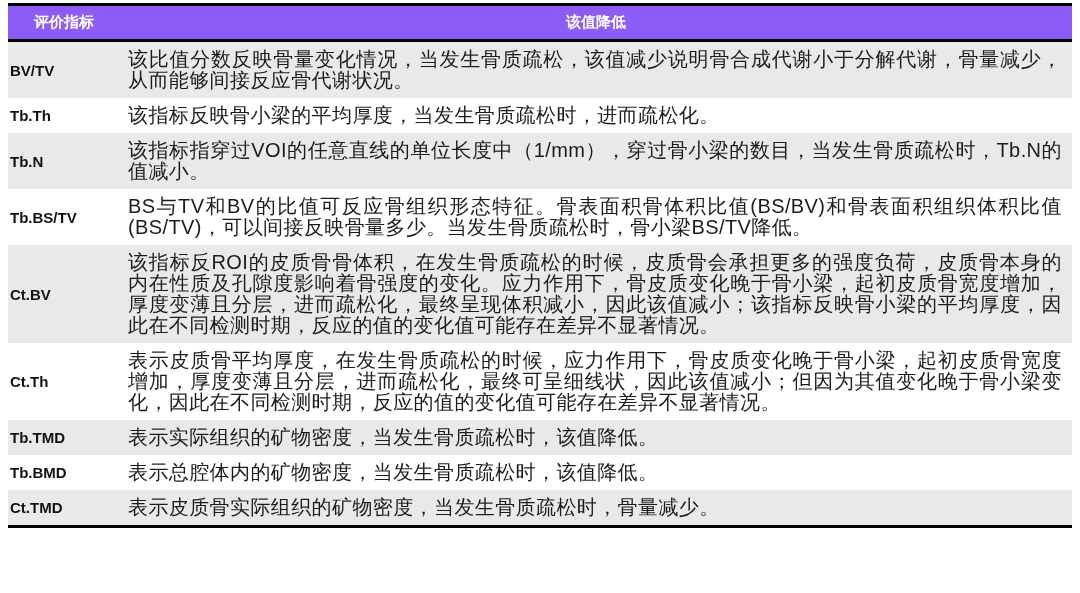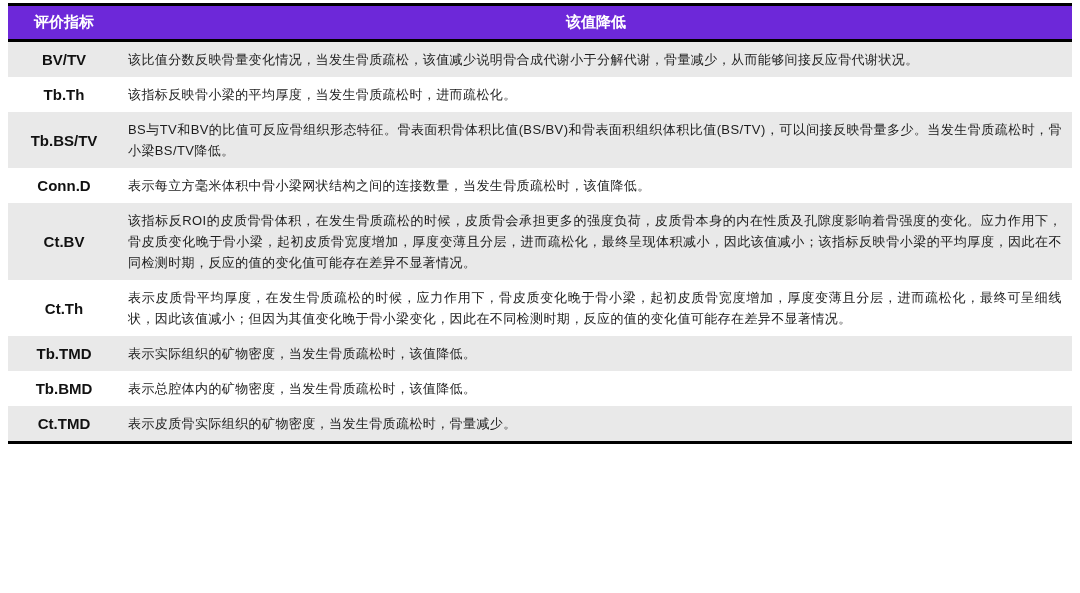--- a/index.html
+++ b/index.html
@@ -20,47 +20,46 @@
     width: 1064px;
     border-collapse: collapse;
     table-layout: fixed;
     border-top: 3px solid #000000;
     border-bottom: 3px solid #000000;
   }
   table.metrics th, table.metrics td {
     border: none;
   }
   thead tr.head-row {
-    background: #6d28d9;
+    background: #8b5cf6;
     border-bottom: 3px solid #000000;
   }
   thead th {
     color: #ffffff;
     font-size: 15px;
     font-weight: bold;
     padding: 7px 0 7px 0;
     text-align: center;
   }
   .th-term { width: 112px; }
   tbody tr:nth-child(odd) {
     background: #E9E9E9;
   }
   tbody tr:nth-child(even) {
     background: #ffffff;
   }
   td.term {
-    text-align: center;
     vertical-align: middle;
     font-weight: bold;
     font-size: 15px;
     color: #111111;
     padding: 0 2px;
   }
   td.desc {
-    font-size: 13px;
+    font-size: 20px;
     color: #1c1c1c;
     line-height: 21px;
     padding: 7px 10px 7px 8px;
     text-align: justify;
     letter-spacing: 0.4px;
     vertical-align: middle;
   }
 </style>
 </head>
 <body>
@@ -76,26 +75,26 @@
     <tbody>
       <tr class="row">
         <td class="term">BV/TV</td>
         <td class="desc">该比值分数反映骨量变化情况，当发生骨质疏松，该值减少说明骨合成代谢小于分解代谢，骨量减少，从而能够间接反应骨代谢状况。</td>
       </tr>
       <tr class="row">
         <td class="term">Tb.Th</td>
         <td class="desc">该指标反映骨小梁的平均厚度，当发生骨质疏松时，进而疏松化。</td>
       </tr>
       <tr class="row">
+        <td class="term">Tb.N</td>
+        <td class="desc">该指标指穿过VOI的任意直线的单位长度中（1/mm），穿过骨小梁的数目，当发生骨质疏松时，Tb.N的值减小。</td>
+      </tr>
+      <tr class="row">
         <td class="term">Tb.BS/TV</td>
         <td class="desc">BS与TV和BV的比值可反应骨组织形态特征。骨表面积骨体积比值(BS/BV)和骨表面积组织体积比值(BS/TV)，可以间接反映骨量多少。当发生骨质疏松时，骨小梁BS/TV降低。</td>
-      </tr>
-      <tr class="row">
-        <td class="term">Conn.D</td>
-        <td class="desc">表示每立方毫米体积中骨小梁网状结构之间的连接数量，当发生骨质疏松时，该值降低。</td>
       </tr>
       <tr class="row">
         <td class="term">Ct.BV</td>
         <td class="desc">该指标反ROI的皮质骨骨体积，在发生骨质疏松的时候，皮质骨会承担更多的强度负荷，皮质骨本身的内在性质及孔隙度影响着骨强度的变化。应力作用下，骨皮质变化晚于骨小梁，起初皮质骨宽度增加，厚度变薄且分层，进而疏松化，最终呈现体积减小，因此该值减小；该指标反映骨小梁的平均厚度，因此在不同检测时期，反应的值的变化值可能存在差异不显著情况。</td>
       </tr>
       <tr class="row">
         <td class="term">Ct.Th</td>
         <td class="desc">表示皮质骨平均厚度，在发生骨质疏松的时候，应力作用下，骨皮质变化晚于骨小梁，起初皮质骨宽度增加，厚度变薄且分层，进而疏松化，最终可呈细线状，因此该值减小；但因为其值变化晚于骨小梁变化，因此在不同检测时期，反应的值的变化值可能存在差异不显著情况。</td>
       </tr>
       <tr class="row">

